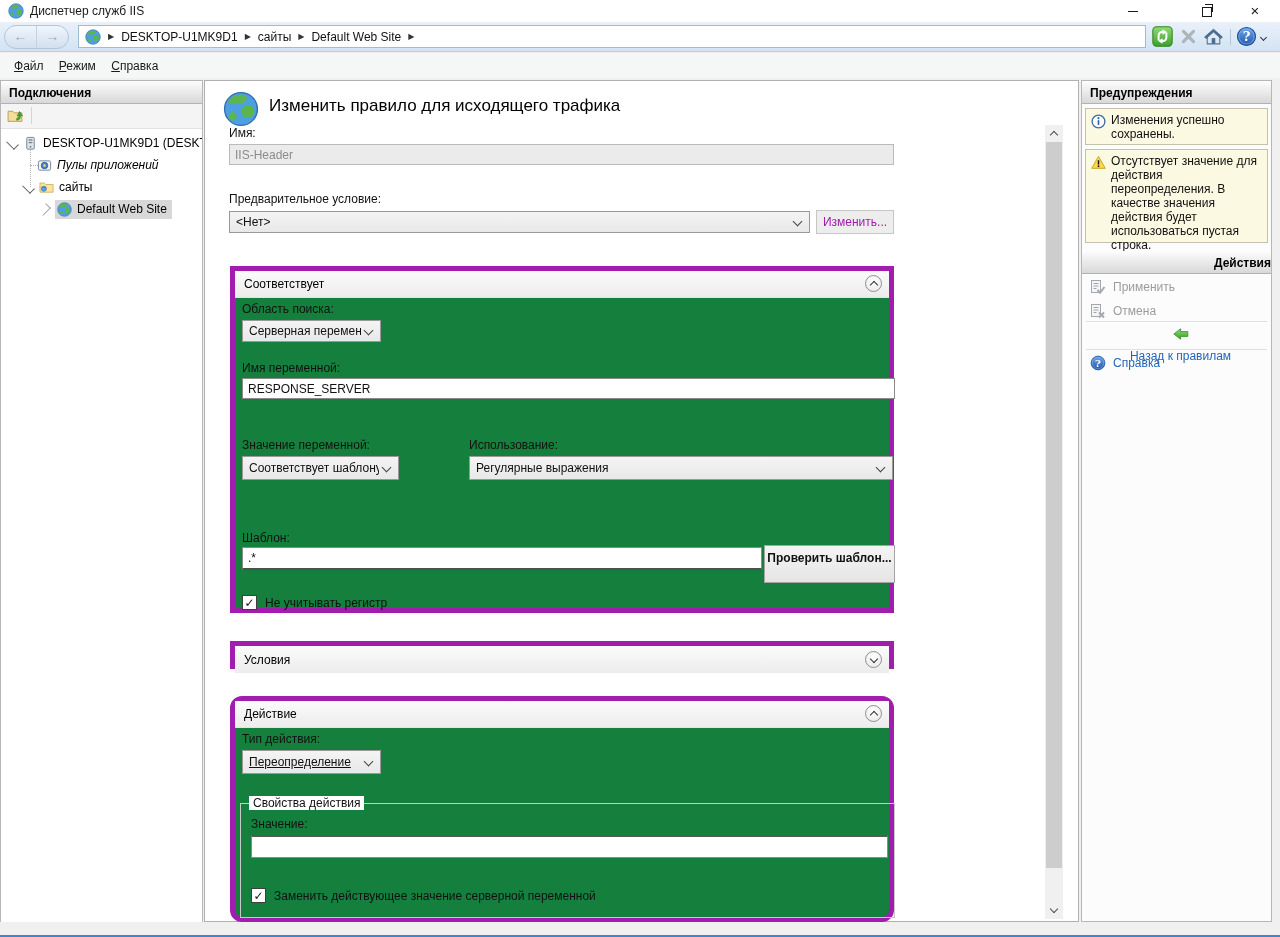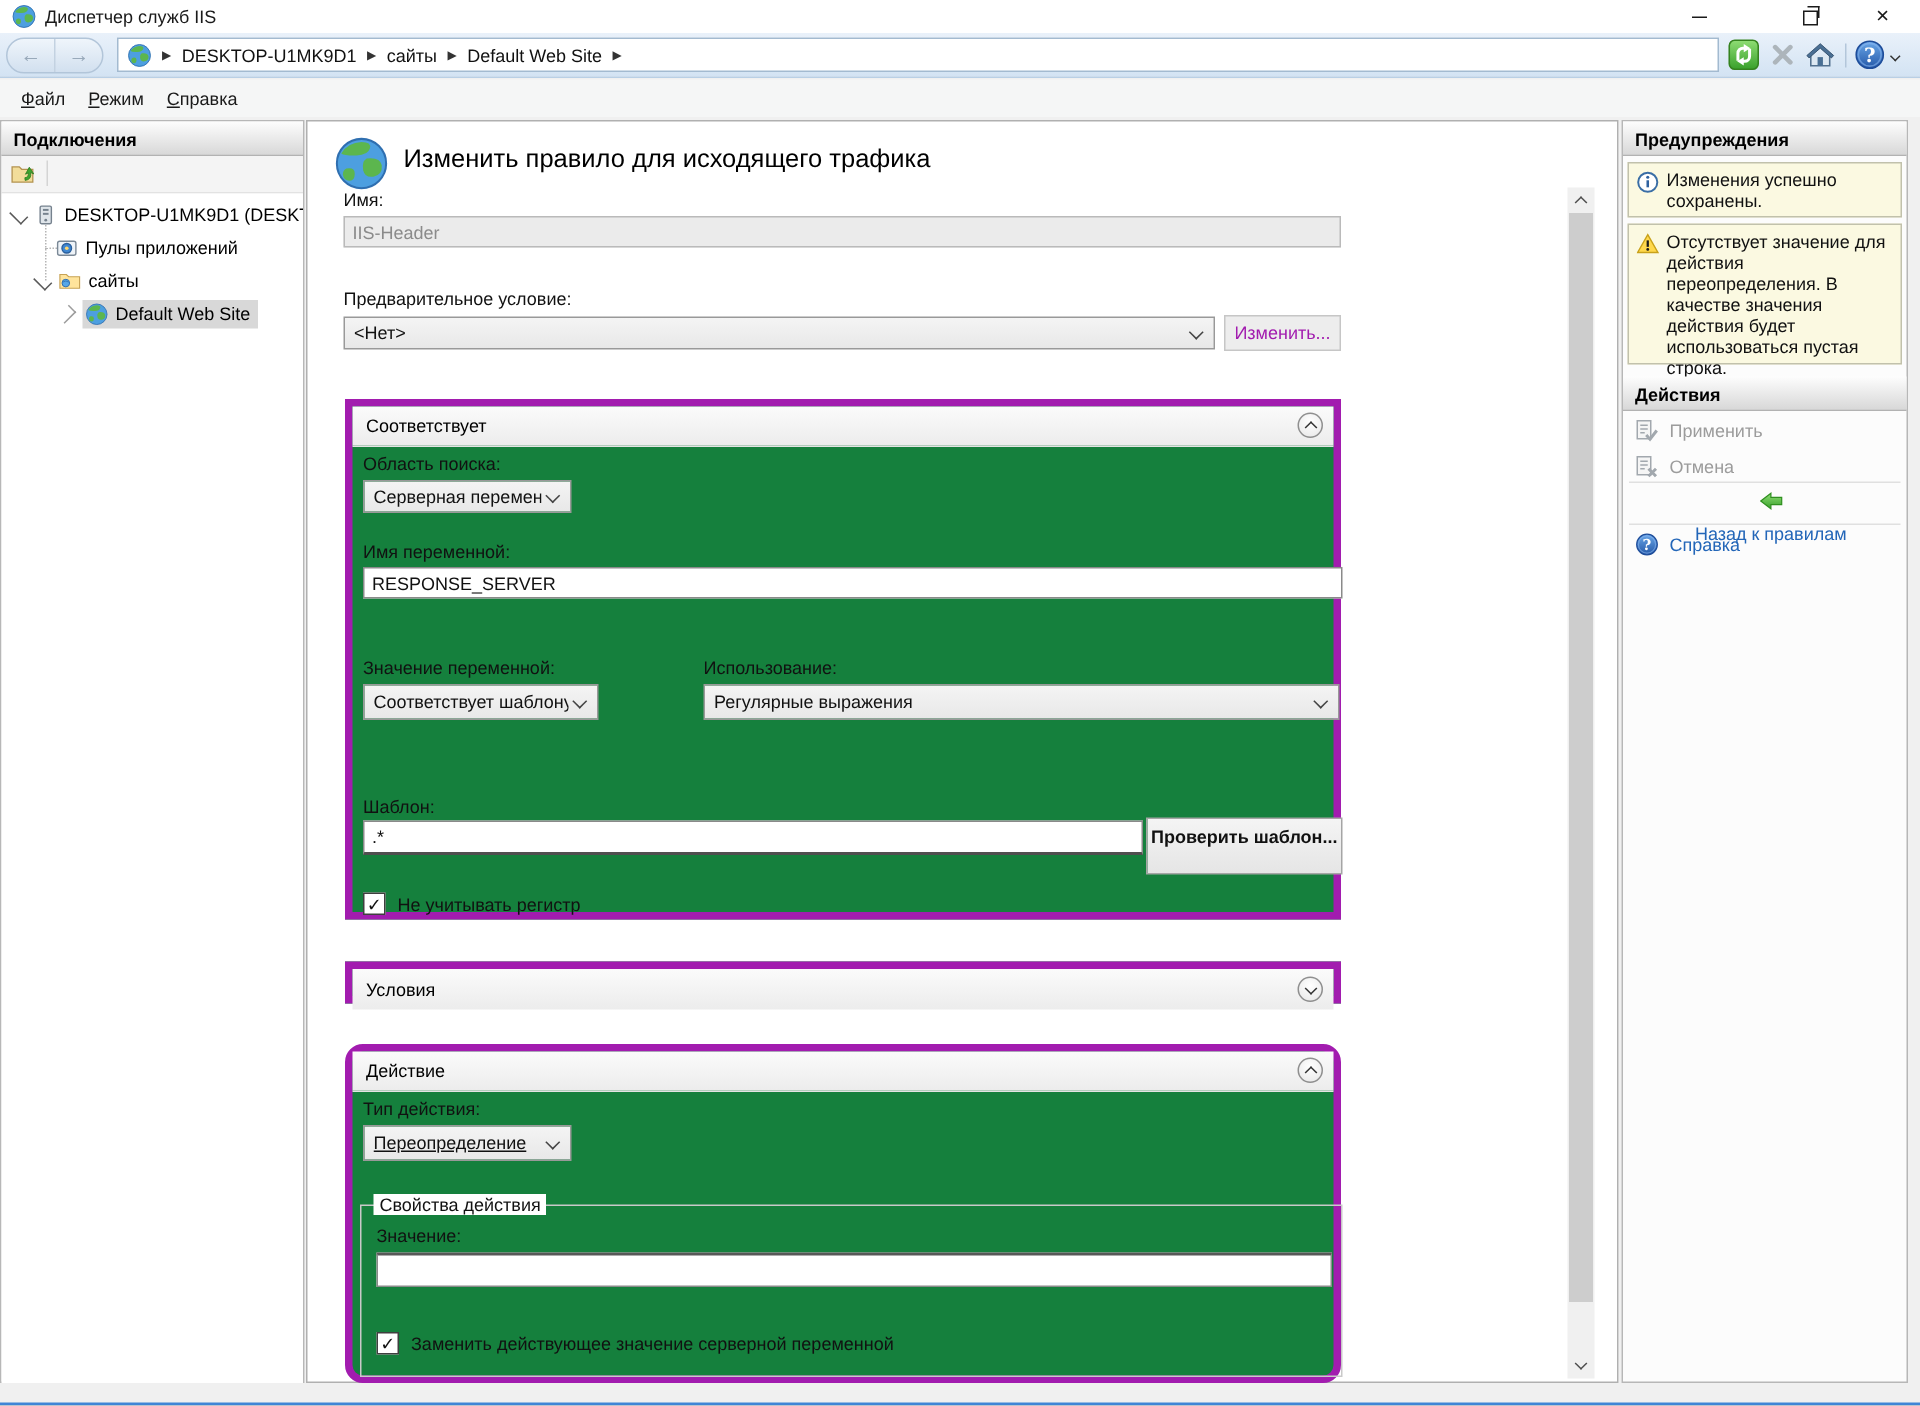--- a/index.html
+++ b/index.html
@@ -49,21 +49,21 @@
 
   
   .workspace{position:absolute;top:80px;left:0;width:1280px;height:842px;}
   .left-panel{position:absolute;left:0;top:0;width:203px;height:842px;background:#fff;border:1px solid #b7b7b7;box-sizing:border-box;}
   .conn-toolbar{position:relative;height:24px;background:#f4f4f4;border-bottom:1px solid #e2e2e2;}
   .ct-icon{position:absolute;left:6px;top:3px;width:17px;height:17px;}
   .ct-div{position:absolute;left:30px;top:3px;width:1px;height:17px;background:#d4d4d4;}
   .tree{position:relative;height:calc(100% - 47px);background:#fff;overflow:hidden;}
   .tree-row{position:absolute;left:0;height:20px;display:flex;align-items:center;white-space:nowrap;}
   .tr-0{top:4px;left:6px;}
-  .tr-1{top:26px;left:36px;}
+  .tr-1{top:26px;left:36px;font-style:italic;}
   .tr-2{top:48px;left:22px;}
   .tr-3{top:70px;left:38px;}
   .tree-chev{width:10px;margin-right:5px;color:#595959;}
   .tree-chev.collapsed{color:#9c9c9c;}
   .tree-ico{width:15px;height:15px;margin-right:5px;flex:none;}
   .tree-label{font-size:12px;color:#000;}
   .tree-sel{display:flex;align-items:center;background:#d8d8d8;padding:2px 5px 2px 2px;}
   .guide{position:absolute;border-color:#b5b5b5 !important;}
 
   
@@ -105,21 +105,21 @@
   .sb-down{bottom:0;}.sb-down .chev{top:4px;}
   .sb-thumb{position:absolute;left:1px;top:17px;width:16px;height:726px;background:#cdcdcd;}
 
   
   .right-panel{position:absolute;left:1081px;top:0;width:191px;height:842px;background:#fcfcfc;border:1px solid #b7b7b7;box-sizing:border-box;}
   .note{position:absolute;left:3px;width:183px;background:#fbf9e1;border:1px solid #c1c1ac;box-sizing:border-box;
         padding:4px 3px 4px 25px;line-height:14px;font-size:12px;color:#111;}
   .note .n-icon{position:absolute;left:5px;top:5px;width:15px;height:15px;}
   .n-info{top:27px;height:37px;}
   .n-warn{top:68px;height:94px;}
-  .actions-header{position:absolute;left:0;top:170px;width:100%;box-sizing:border-box;}
+  .actions-header{position:absolute;left:0;top:170px;width:100%;box-sizing:border-box;text-align:right;}
   .action-item{position:absolute;left:0;width:100%;height:20px;box-sizing:border-box;padding-left:8px;
                display:flex;align-items:center;gap:7px;font-size:12px;}
   .ai-icon{width:16px;height:16px;flex:none;}
   .ai-apply{top:196px;}.ai-cancel{top:220px;align-items:center;}
   .ai-back{top:245px;flex-direction:column;}.ai-help{top:272px;}
   .a-sep{position:absolute;left:4px;right:4px;height:0;border-top:1px solid #e0e0e0;}
   .as-1{top:240px;}.as-2{top:268px;}
   .dim{color:#9c9c9c;}
   .link{color:#2366b8;}
 

